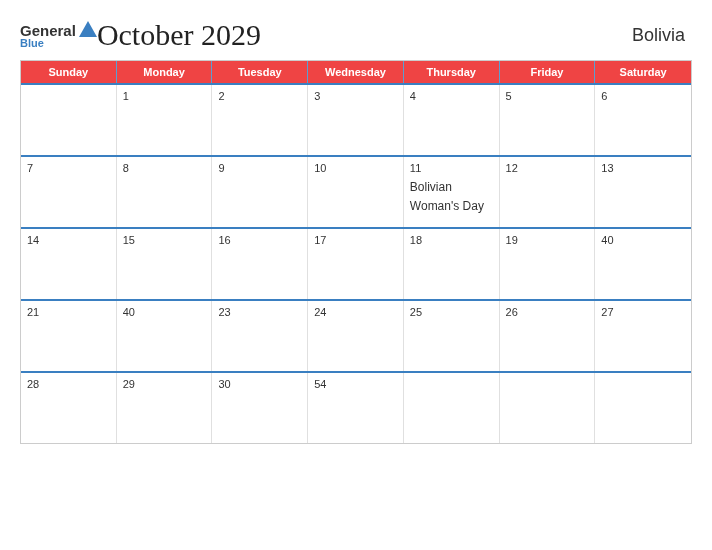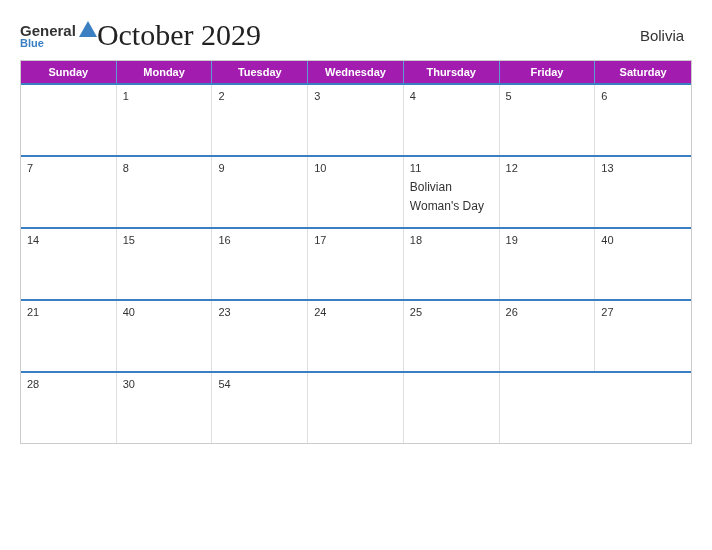--- a/index.html
+++ b/index.html
@@ -32,35 +32,35 @@
     }
     .calendar-title {
       font-size: 30px;
       font-weight: normal;
       color: #222;
       text-align: left;
       flex: 1;
       font-family: Georgia, serif;
     }
     .country {
-      font-size: 15px;
+      font-size: 18px;
       color: #333;
       min-width: 60px;
-      text-align: center;
+      text-align: left;
     }
     .calendar {
       flex: 1;
       display: flex;
       flex-direction: column;
       border: 1px solid #ccc;
     }
     .calendar-head {
       display: grid;
       grid-template-columns: repeat(7, 1fr);
-      background: #a21caf;
+      background: #ef4444;
     }
     .cal-head-cell {
       color: #fff;
       font-size: 11px;
       font-weight: bold;
       text-align: center;
       padding: 5px 2px;
       border-right: 1px solid #5a9fd1;
     }
     .cal-head-cell:last-child { border-right: none; }
@@ -245,20 +245,23 @@
         <div class="cal-cell">
             <span class="day-num">27</span>
           </div>
       </div>
 
       <div class="cal-week">
         <div class="cal-cell">
             <span class="day-num">28</span>
           </div>
         <div class="cal-cell">
+            <span class="day-num">29</span>
+          </div>
+        <div class="cal-cell">
             <span class="day-num">30</span>
           </div>
         <div class="cal-cell">
             <span class="day-num">54</span>
           </div>
         <div class="cal-cell">
             <span class="day-num"></span>
           </div>
         <div class="cal-cell">
             <span class="day-num"></span>

